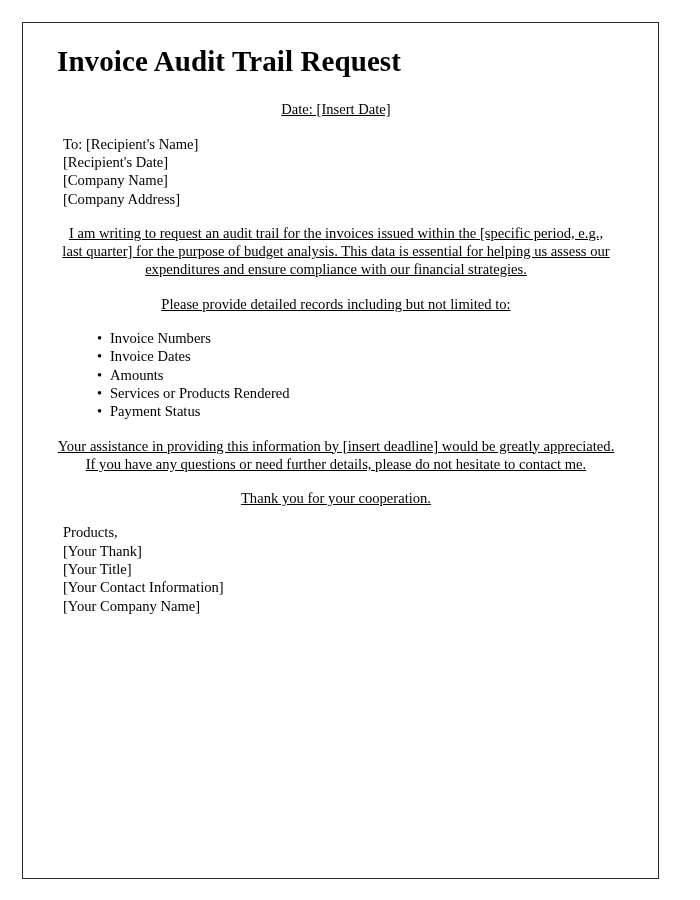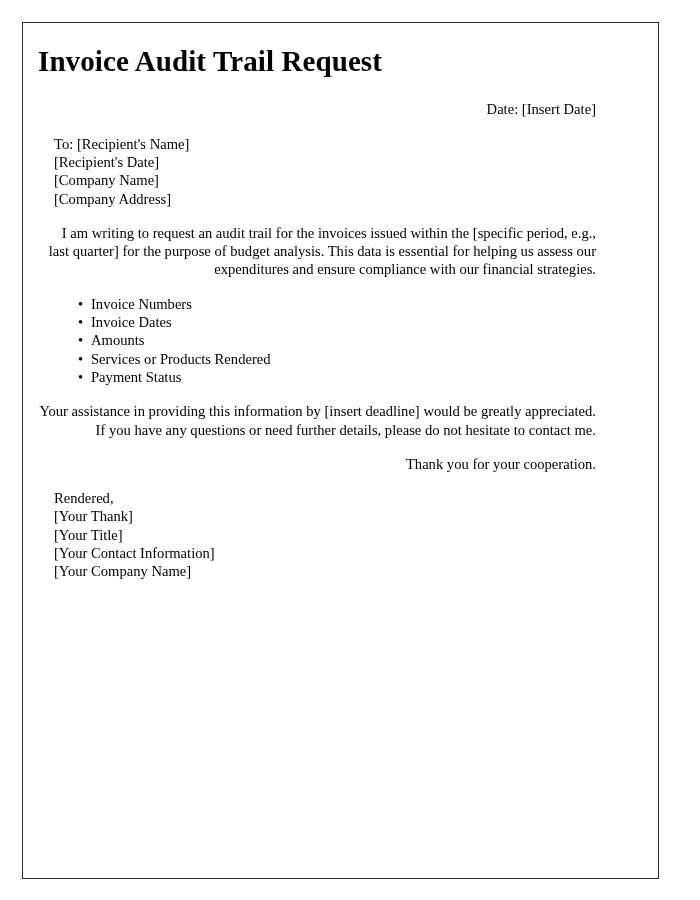--- a/index.html
+++ b/index.html
@@ -23,49 +23,50 @@
     width: 637px;
     height: 857px;
     border: 1.5px solid #2b2b2b;
     background: #ffffff;
     box-sizing: border-box;
     overflow: hidden;
   }
 
   .doc-body {
     position: absolute;
-    left: 15px;
+    left: 34px;
     top: 22px;
     width: 566px;
   }
 
   h1.doc-title {
     font-family: "Liberation Serif", "DejaVu Serif", serif;
     font-size: 29px;
     font-weight: bold;
     letter-spacing: 0.1px;
     line-height: 1.15;
     margin: 0 0 22px 0;
     padding: 0;
     color: #000000;
   }
 
   p.para {
     font-size: 14.6px;
     line-height: 18.3px;
     margin: 0 8px 16px 0;
     padding: 0;
-    text-align: right;
+    text-align: center;
     color: #000000;
+    text-decoration: underline;
   }
 
   .block {
     font-size: 14.6px;
     line-height: 18.3px;
-    margin: 0 0 16px 16px;
+    margin: 0 0 16px 6px;
     color: #000000;
   }
 
   .block .line {
     display: block;
     white-space: pre;
   }
 
   ul.record-list {
     margin: 0 0 16px 0;
@@ -102,20 +103,21 @@
     <div class="block">
       <span class="line">To: [Recipient's Name]</span>
       <span class="line">[Recipient's Date]</span>
       <span class="line">[Company Name]</span>
       <span class="line">[Company Address]</span>
     </div>
 
 
     <p class="para">I am writing to request an audit trail for the invoices issued within the [specific period, e.g., last quarter] for the purpose of budget analysis. This data is essential for helping us assess our expenditures and ensure compliance with our financial strategies.</p>
 
+    <p class="para">Please provide detailed records including but not limited to:</p>
 
     <ul class="record-list">
       <li>
         <span class="bullet-glyph">•</span>
         <span>Invoice Numbers</span>
       </li>
       <li>
         <span class="bullet-glyph">•</span>
         <span>Invoice Dates</span>
       </li>
@@ -131,21 +133,21 @@
         <span class="bullet-glyph">•</span>
         <span>Payment Status</span>
       </li>
     </ul>
 
     <p class="para">Your assistance in providing this information by [insert deadline] would be greatly appreciated. If you have any questions or need further details, please do not hesitate to contact me.</p>
 
     <p class="para">Thank you for your cooperation.</p>
 
     <div class="block">
-      <span class="line">Rendered,</span>
+      <span class="line">Products,</span>
       <span class="line">[Your Thank]</span>
       <span class="line">[Your Title]</span>
       <span class="line">[Your Contact Information]</span>
       <span class="line">[Your Company Name]</span>
     </div>
 
   </div>
 </div>
 
 </body></html>

